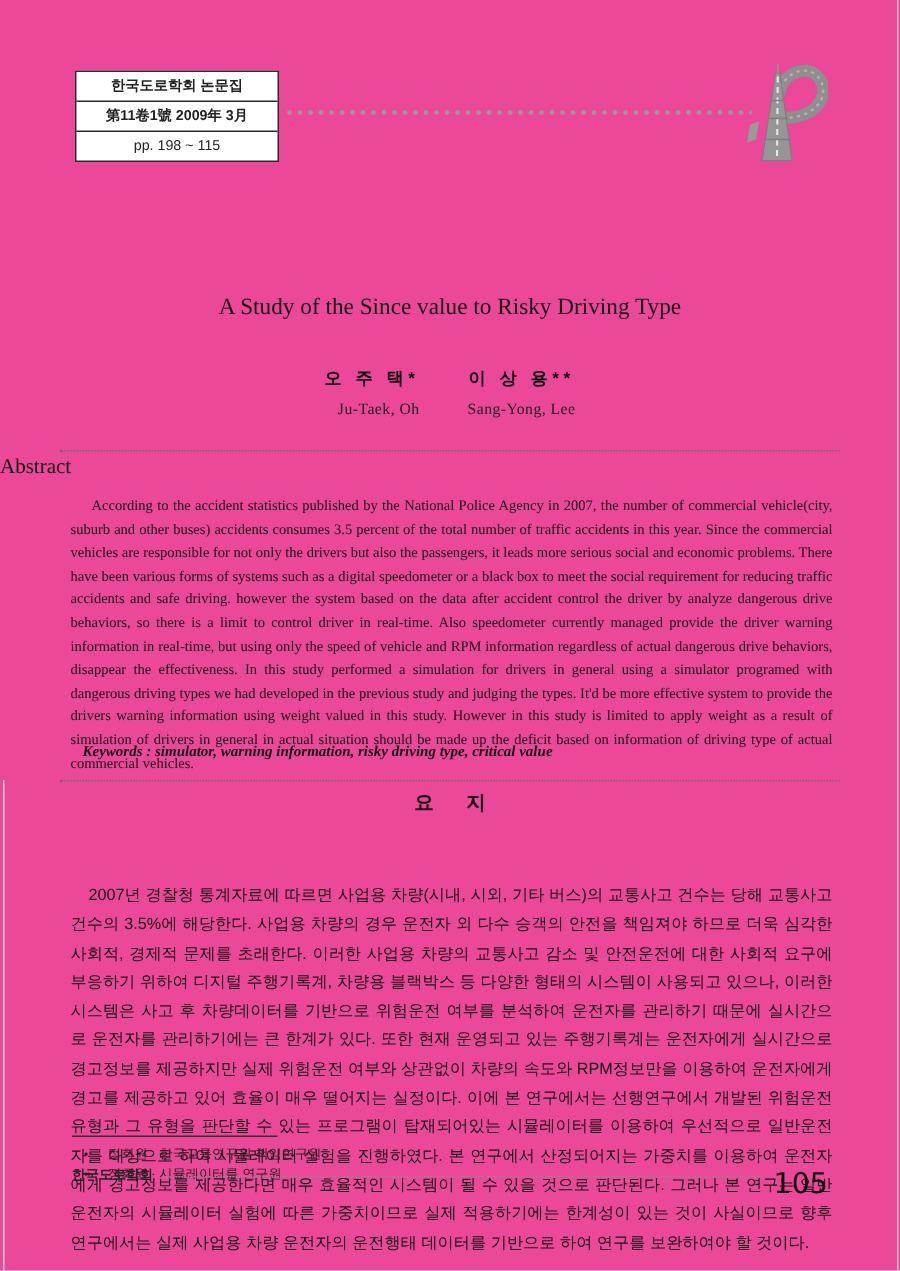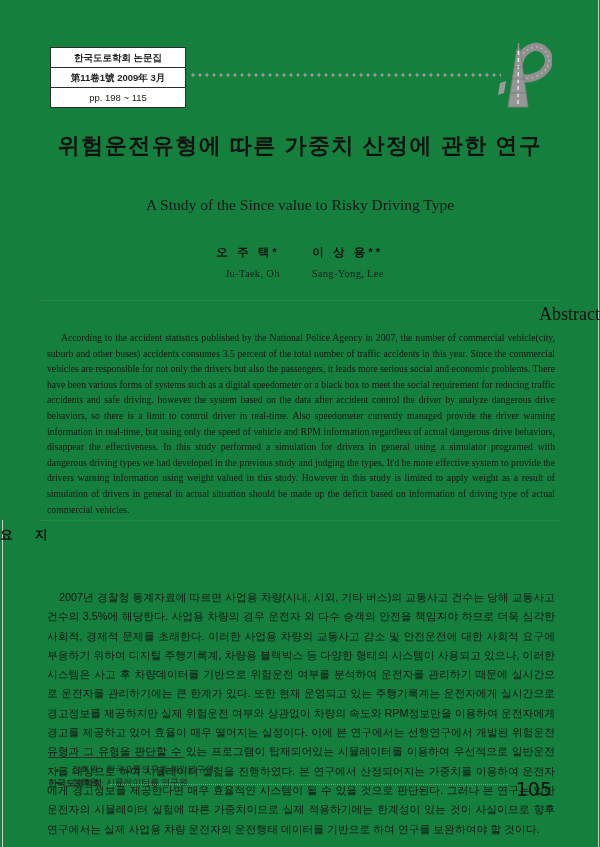--- a/index.html
+++ b/index.html
@@ -1,17 +1,17 @@
 <!DOCTYPE html>
 <html><head>
 <meta charset="utf-8">
 <style>
   html,body{margin:0;padding:0;background:#e8e8e8;}
   .page{
-    position:relative;width:600px;height:847px;background:#15803d;
+    position:relative;width:600px;height:847px;background:#ec4899;
     font-family:"Liberation Sans","DejaVu Sans",sans-serif;color:#1a1a1a;
     overflow:hidden;margin:0 auto;
   }
   .edge-right{position:absolute;right:1px;top:0;width:1px;height:847px;background:#c9c9c9;}
   .edge-left{position:absolute;left:2px;top:520px;width:1px;height:327px;background:#cfcfcf;}
 
   
   .journal-box{
     position:absolute;left:50px;top:47px;width:134px;
     border:1.5px solid #2c2c2c;background:#fff;
@@ -51,36 +51,36 @@
   .author .a-roman{
     margin-top:8px;font-family:"Liberation Serif","DejaVu Serif",serif;
     font-size:10.5px;color:#1c1c1c;letter-spacing:.3px;text-align:right;
   }
 
   .dotted-sep{position:absolute;left:40px;width:520px;border-top:1px dotted #6b6b6b;height:0;}
   .sep-1{top:300px;}
   .sep-2{top:520px;}
 
   .abstract-h{
-    position:absolute;left:0;top:304px;width:100%;text-align:right;
-    font-family:"Liberation Serif","DejaVu Serif",serif;font-size:18px;color:#111;
+    position:absolute;left:0;top:304px;width:100%;text-align:left;
+    font-family:"Liberation Serif","DejaVu Serif",serif;font-size:14px;color:#111;
   }
   .abstract-body{
     position:absolute;left:47px;top:330px;width:508px;
     font-family:"Liberation Serif","DejaVu Serif",serif;
     font-size:9.7px;line-height:15.6px;text-align:justify;text-indent:14px;color:#141414;
   }
   .keywords-en{
     position:absolute;left:47px;top:496px;width:508px;
     font-family:"Liberation Serif","DejaVu Serif",serif;
     font-size:10px;font-weight:bold;font-style:italic;color:#111;text-indent:8px;
   }
 
   .yoji-h{
-    position:absolute;left:0;top:526px;width:100%;text-align:left;
+    position:absolute;left:0;top:526px;width:100%;text-align:center;
     font-size:13px;font-weight:bold;color:#111;white-space:pre;
   }
   .yoji-body{
     position:absolute;left:47px;top:588px;width:508px;
     font-size:10.8px;line-height:19.3px;text-align:justify;text-indent:12px;color:#141414;
   }
   .keywords-ko{
     position:absolute;left:47px;top:731px;width:508px;
     font-size:10.5px;font-weight:bold;font-style:italic;color:#111;text-indent:8px;
   }
@@ -123,38 +123,38 @@
 
       <polygon points="25,8 28,8 36,66 16,66" fill="#969696" stroke="#7d7d7d" stroke-width="0.8"></polygon>
       <line x1="26.5" y1="10" x2="26" y2="66" stroke="#e8e8e8" stroke-width="1.4" stroke-dasharray="4 3"></line>
       <line x1="22" y1="26" x2="31" y2="26" stroke="#7d7d7d" stroke-width="1"></line>
       <line x1="21" y1="38" x2="33" y2="38" stroke="#7d7d7d" stroke-width="1"></line>
       <line x1="19" y1="52" x2="34" y2="52" stroke="#7d7d7d" stroke-width="1"></line>
       <line x1="26.5" y1="8" x2="26.5" y2="2" stroke="#8f8f8f" stroke-width="1.5"></line>
     </svg>
   </div>
 
-  <div class="title-ko">위험운전유형에 따른 가중치 산정에 관한 연구</div>
   <div class="title-en">A Study of the Since value to Risky Driving Type</div>
 
   <div class="authors">
     <div class="author">
       <div class="a-name">오 주 택*</div>
       <div class="a-roman">Ju-Taek, Oh</div>
     </div>
     <div class="author">
       <div class="a-name">이 상 용**</div>
       <div class="a-roman">Sang-Yong, Lee</div>
     </div>
   </div>
 
   <div class="dotted-sep sep-1"></div>
 
   <div class="abstract-h">Abstract</div>
   <div class="abstract-body">According to the accident statistics published by the National Police Agency in 2007, the number of commercial vehicle(city, suburb and other buses) accidents consumes 3.5 percent of the total number of traffic accidents in this year. Since the commercial vehicles are responsible for not only the drivers but also the passengers, it leads more serious social and economic problems. There have been various forms of systems such as a digital speedometer or a black box to meet the social requirement for reducing traffic accidents and safe driving. however the system based on the data after accident control the driver by analyze dangerous drive behaviors, so there is a limit to control driver in real-time. Also speedometer currently managed provide the driver warning information in real-time, but using only the speed of vehicle and RPM information regardless of actual dangerous drive behaviors, disappear the effectiveness. In this study performed a simulation for drivers in general using a simulator programed with dangerous driving types we had developed in the previous study and judging the types. It'd be more effective system to provide the drivers warning information using weight valued in this study. However in this study is limited to apply weight as a result of simulation of drivers in general in actual situation should be made up the deficit based on information of driving type of actual commercial vehicles.</div>
+  <div class="keywords-en">Keywords : simulator, warning information, risky driving type, critical value</div>
 
   <div class="dotted-sep sep-2"></div>
 
   <div class="yoji-h">요      지</div>
   <div class="yoji-body">2007년 경찰청 통계자료에 따르면 사업용 차량(시내, 시외, 기타 버스)의 교통사고 건수는 당해 교통사고 건수의 3.5%에 해당한다. 사업용 차량의 경우 운전자 외 다수 승객의 안전을 책임져야 하므로 더욱 심각한 사회적, 경제적 문제를 초래한다. 이러한 사업용 차량의 교통사고 감소 및 안전운전에 대한 사회적 요구에 부응하기 위하여 디지털 주행기록계, 차량용 블랙박스 등 다양한 형태의 시스템이 사용되고 있으나, 이러한 시스템은 사고 후 차량데이터를 기반으로 위험운전 여부를 분석하여 운전자를 관리하기 때문에 실시간으로 운전자를 관리하기에는 큰 한계가 있다. 또한 현재 운영되고 있는 주행기록계는 운전자에게 실시간으로 경고정보를 제공하지만 실제 위험운전 여부와 상관없이 차량의 속도와 RPM정보만을 이용하여 운전자에게 경고를 제공하고 있어 효율이 매우 떨어지는 실정이다. 이에 본 연구에서는 선행연구에서 개발된 위험운전 유형과 그 유형을 판단할 수 있는 프로그램이 탑재되어있는 시뮬레이터를 이용하여 우선적으로 일반운전자를 대상으로 하여 시뮬레이터 실험을 진행하였다. 본 연구에서 산정되어지는 가중치를 이용하여 운전자에게 경고정보를 제공한다면 매우 효율적인 시스템이 될 수 있을 것으로 판단된다. 그러나 본 연구는 일반운전자의 시뮬레이터 실험에 따른 가중치이므로 실제 적용하기에는 한계성이 있는 것이 사실이므로 향후 연구에서는 실제 사업용 차량 운전자의 운전행태 데이터를 기반으로 하여 연구를 보완하여야 할 것이다.</div>
 
   <div class="footnote-rule"></div>
   <div class="footnotes">
     <div class="fn">
       <span class="marker">•</span><span>정회원 · 한국교통연구원 책임연구원</span>

